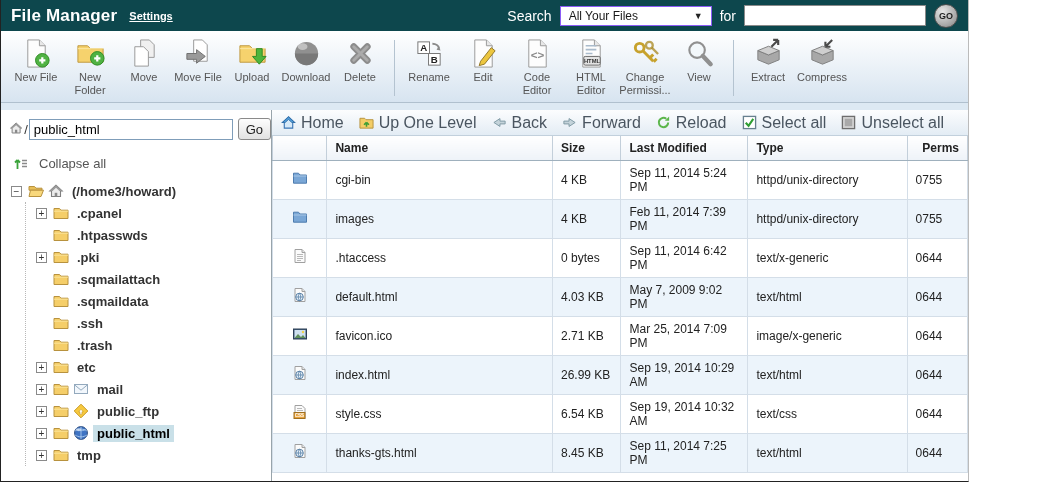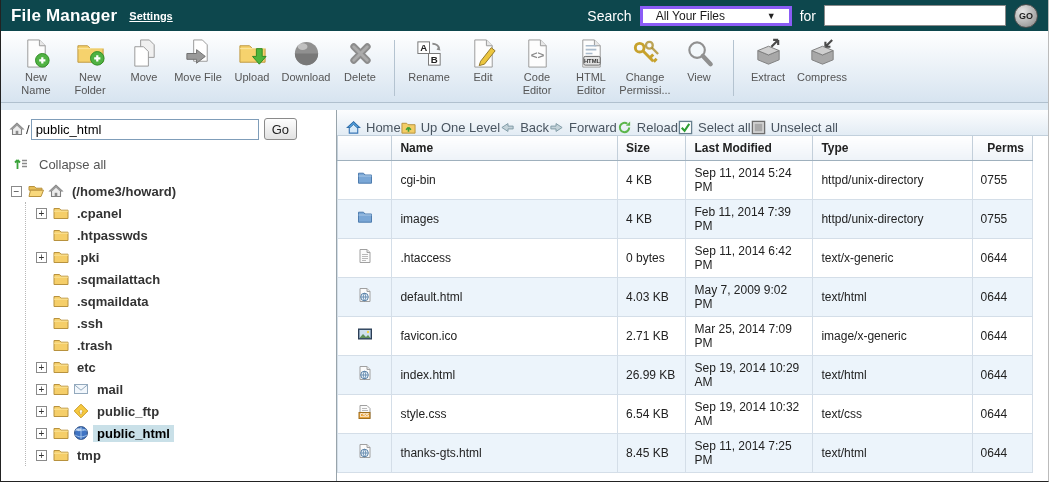--- a/index.html
+++ b/index.html
@@ -1,27 +1,27 @@
 <!DOCTYPE html>
 <html><head>
 <meta charset="utf-8">
 <style>
   * { box-sizing: border-box; margin: 0; padding: 0; }
   html,body { background:#fff; }
   body { font-family:"Liberation Sans", sans-serif; }
-  .window { width:1049px; height:482px; overflow:hidden; position:relative;
+  .window { width:969px; height:482px; overflow:hidden; position:relative;
             border-left:1px solid #222; border-bottom:1px solid #222; border-right:1px solid #bbb; background:#8b5cf6; }
 
   
   .topbar { height:31px; background:#0d474d; display:flex; align-items:center; padding:0 10px; color:#fff; }
   .title { font-size:17px; font-weight:bold; letter-spacing:.2px; }
   .settings { margin-left:12px; font-size:11px; font-weight:bold; color:#fff; text-decoration:underline; cursor:pointer; }
   .search-area { margin-left:auto; display:flex; align-items:center; gap:8px; font-size:14px; }
-  .search-select { width:152px; height:20px; background:#fff; border:3px solid #8b5cf6; color:#1a1a1a;
-                   font-size:12px; display:flex; align-items:center; justify-content:space-between; padding:0 13px; cursor:pointer;gap:22px; }
+  .search-select { width:152px; height:20px; background:#fff; border:1px solid #8b5cf6; color:#1a1a1a;
+                   font-size:12px; display:flex; align-items:center; justify-content:space-between; padding:0 8px; cursor:pointer;gap:22px; }
   .dd-arrow { font-size:9px; color:#222; }
   .search-input { width:182px; height:21px; border:1px solid #8a8a8a; font-size:13px; padding:0 4px; font-family:inherit; }
   .go-btn { width:24px; height:24px; border-radius:50%; border:1px solid #4e4e4e; cursor:pointer;
             background:radial-gradient(circle at 35% 30%, #e8e8e8, #a8a8a8 65%, #7e7e7e);
             font-size:9px; font-weight:bold; color:#222; display:flex; align-items:center; justify-content:center; }
 
   
   .toolbar { height:72px; background:linear-gradient(#ffffff, #d7e4f0); border-bottom:1px solid #b0c0ce;
              display:flex; align-items:flex-start; padding:7px 4px 0 8px; }
   .tb-item { width:54px; display:flex; flex-direction:column; align-items:center; cursor:pointer;
@@ -36,36 +36,36 @@
   .content { display:flex; height:372px; background:#fff; }
 
   
   .left-panel { width:336px; border-right:1px solid #98a4ab; padding:5px 0 0 8px; overflow:hidden; }
   .path-row { display:flex; align-items:center; margin:3px 0 6px 0; font-size:13px; color:#333; }
   .picon { width:16px; height:16px; display:inline-block; }
   .path-slash { margin:0 1px 0 1px; }
   .path-input { width:228px; height:21px; border:1px solid #7f9db9; font-size:13px; padding:1px 4px; font-family:inherit; }
   .go-small { margin-left:5px; height:22px; padding:0 7px; font-size:13px; color:#222; cursor:pointer;
               background:linear-gradient(#fdfdfd,#e2e2e2); border:1px solid #8a8a8a; border-radius:3px; font-family:inherit; }
-  .collapse-all { display:flex; align-items:center; gap:6px; margin:16px 0 8px 4px; font-size:13px; color:#555; cursor:pointer; }
+  .collapse-all { display:flex; gap:6px; margin:16px 0 8px 4px; font-size:13px; color:#555; cursor:pointer; }
   .tree { font-size:13px; color:#333; }
   .tree-row { display:flex; align-items:center; height:22px; cursor:pointer; white-space:nowrap; }
   .tree-root { margin-left:2px; }
   .tree-children { margin-left:16px; border-left:1px dotted #b8b8b8; padding-left:10px; }
   .expander { width:11px; height:11px; min-width:11px; border:1px solid #8a8a8a; background:#fff; color:#333;
               font-size:10px; line-height:9px; text-align:center; margin-right:6px; cursor:pointer; }
   .expander.none { visibility:hidden; }
   .ticon16 { width:16px; height:16px; min-width:16px; display:inline-block; margin-right:4px; }
   .tree-label { padding:1px 4px;font-weight:bold; }
   .tree-label.selected { background:#c9e0e8; font-weight:bold; color:#000; }
 
   
   .right-panel { flex:1; display:flex; flex-direction:column; background:#fff; }
   .navbar { height:26px; background:linear-gradient(#fcfdfe,#e3ecf4); border-bottom:1px solid #c2d0dc;
-            display:flex; align-items:flex-end; padding:0 9px; font-size:13px; color:#4a5560; }
+            display:flex; align-items:center; padding:0 9px; gap:15px; font-size:16px; color:#4a5560; }
   .nav-item { display:flex; align-items:center; gap:5px; cursor:pointer; }
   .nicon { width:15px; height:15px; display:inline-block; }
 
   table.filetable { border-collapse:collapse; table-layout:fixed; width:696px; font-size:12px; color:#222; }
   .filetable th { text-align:left; font-weight:bold; height:24px; padding:3px 8px;
                   background:linear-gradient(#ffffff,#eef3f8); border:1px solid #c3cfda; border-top:none;
                   border-bottom:1px solid #9fb0bd; overflow:hidden; white-space:nowrap; }
   .filetable th.i0 { width:54px; } .filetable th.i1 { width:224px; } .filetable th.i2 { width:68px; }
   .filetable th.i3 { width:126px; } .filetable th.i4 { width:158px; } .filetable th.i5 { width:60px;text-align:right; }
   .filetable td { padding:5px 8px; border:1px solid #d4dee8; overflow:hidden; }
@@ -98,21 +98,21 @@
 
       <div class="tb-item even i0">
         <span class="ticon">
           <svg viewBox="0 0 32 32">
             <path d="M7 2h12l6 6v22H7z" fill="#fdfdfd" stroke="#9a9a9a"></path>
             <path d="M19 2v6h6" fill="#e8e8e8" stroke="#9a9a9a"></path>
             <circle cx="22" cy="23" r="7" fill="#50b243" stroke="#2f8c24"></circle>
             <path d="M22 19.8v6.4M18.8 23h6.4" stroke="#fff" stroke-width="2.3"></path>
           </svg>
         </span>
-        <span class="tb-label">New Name</span>
+        <span class="tb-label">New File</span>
       </div>
 
       <div class="tb-item odd i1">
         <span class="ticon">
           <svg viewBox="0 0 32 32">
             <path d="M3 8h10l3 3h13v14H3z" fill="#f6d26d" stroke="#bf9840"></path>
             <path d="M3 11h26" stroke="#fbe8a6" fill="none"></path>
             <circle cx="23" cy="21" r="7" fill="#50b243" stroke="#2f8c24"></circle>
             <path d="M23 17.8v6.4M19.8 21h6.4" stroke="#fff" stroke-width="2.3"></path>
           </svg>

